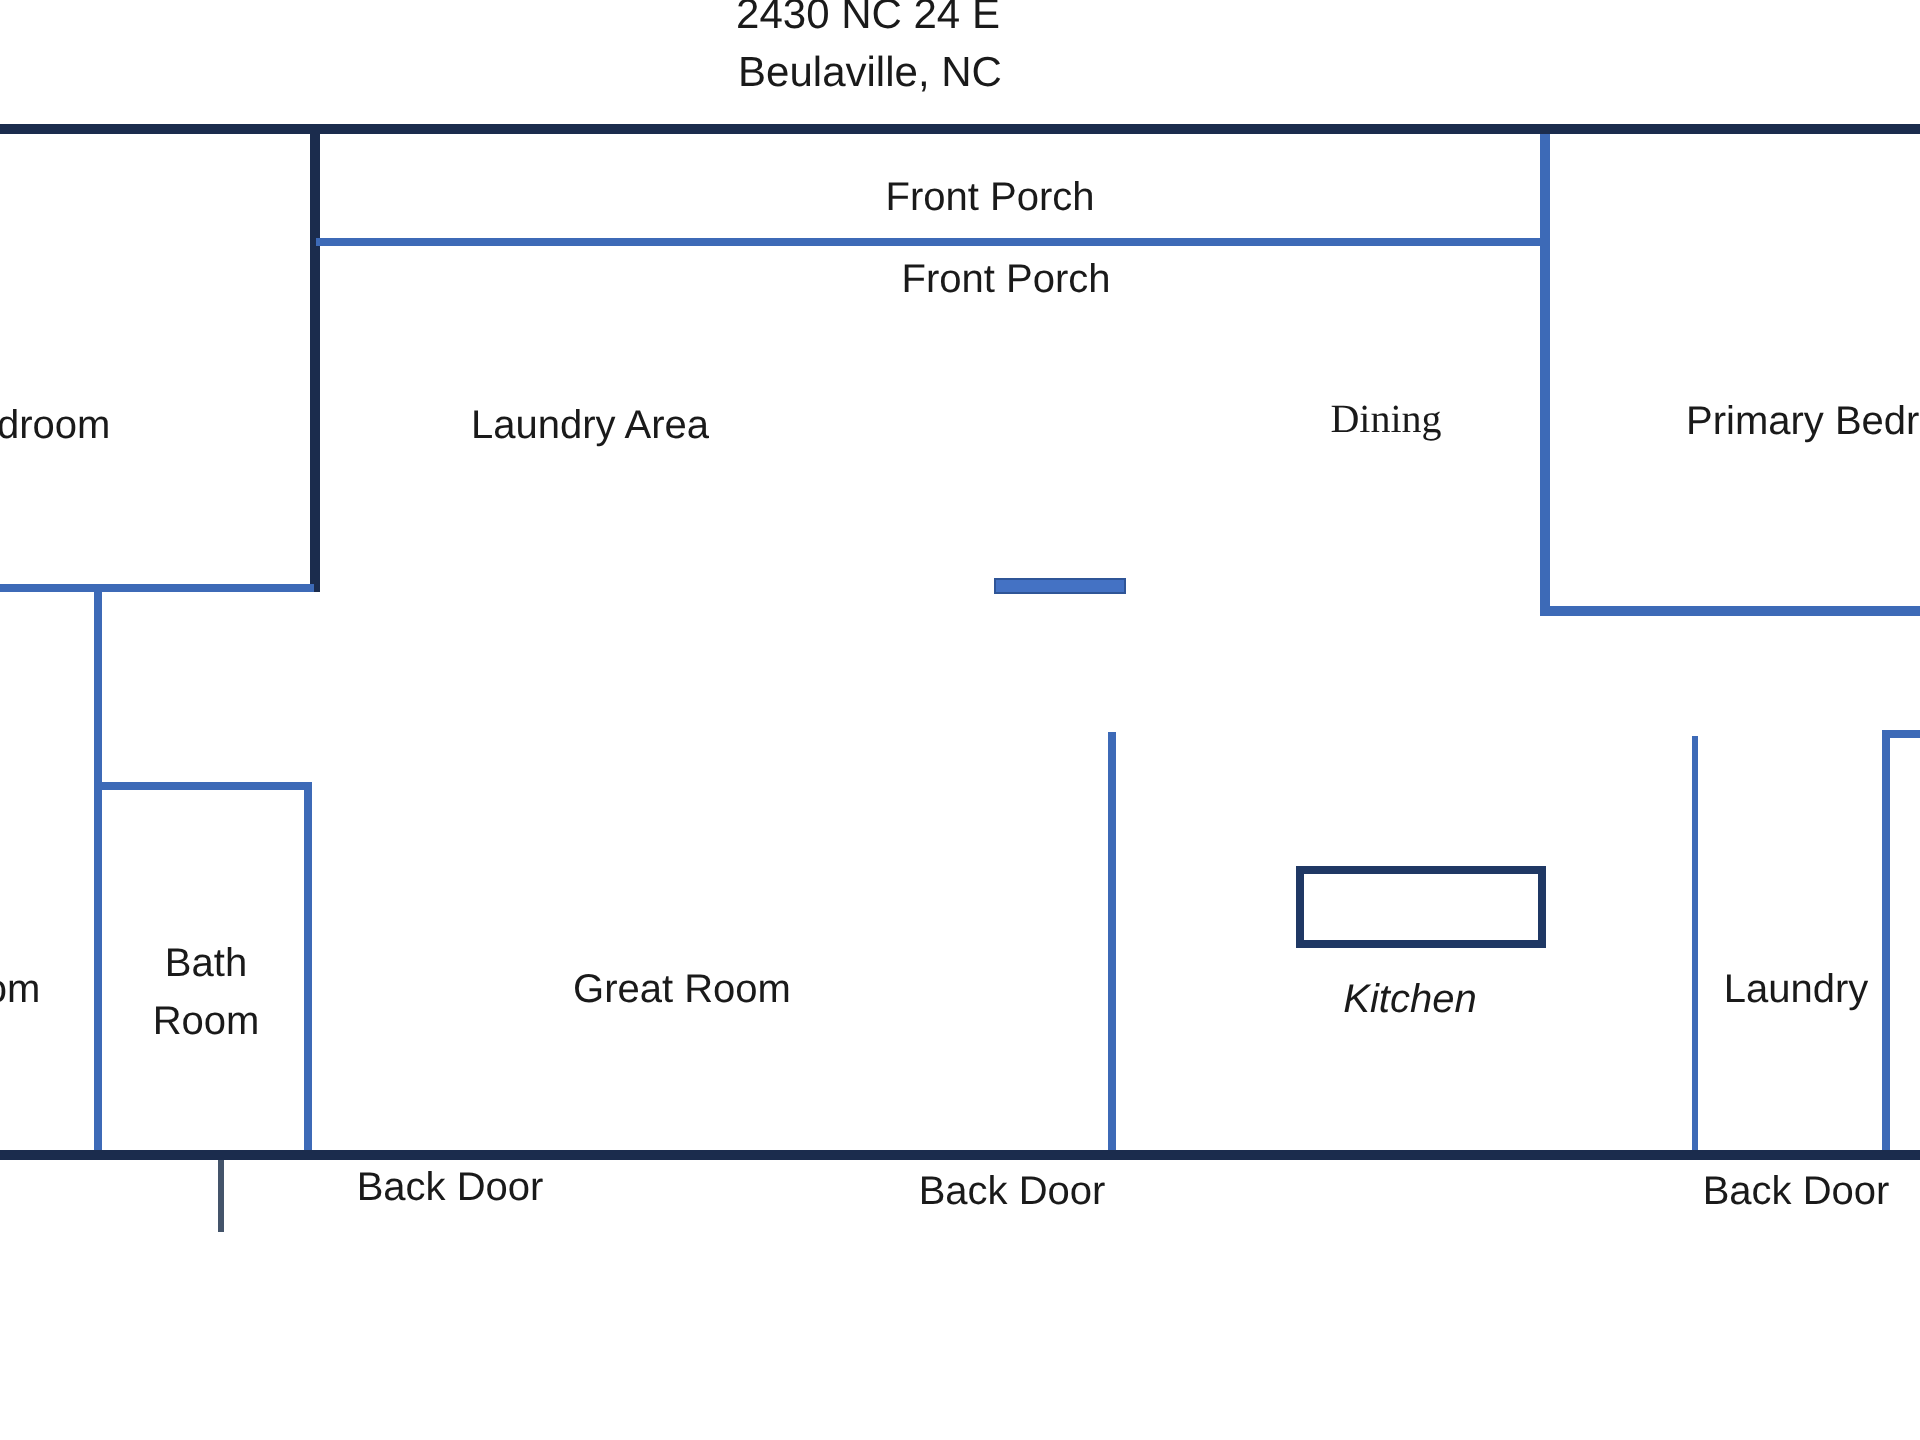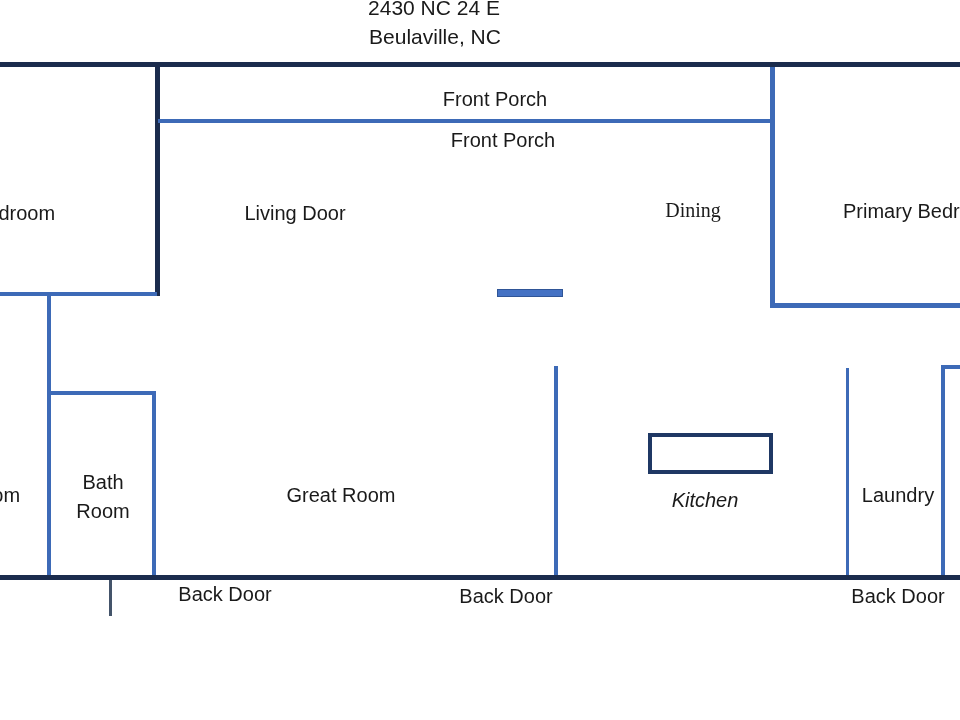--- a/index.html
+++ b/index.html
@@ -71,21 +71,21 @@
   <div class="wall wall-blue" style="left:941px; top:365px; width:19px; height:4px;"></div>
 
   <div class="bar" style="left:497px; top:289px; width:66px; height:8px;"></div>
   <div class="island" style="left:648px; top:433px; width:125px; height:41px;"></div>
 
   <div class="wall deck-line" style="left:109px; top:580px; width:3px; height:140px;"></div>
 
   <div class="label centered" style="left:495px; top:86px;">Front Porch</div>
   <div class="label centered" style="left:503px; top:127px;">Front Porch</div>
   <div class="label" style="left:-26px; top:200px;">Bedroom</div>
-  <div class="label centered" style="left:295px; top:200px;">Living Door</div>
+  <div class="label centered" style="left:295px; top:200px;">Laundry Area</div>
   <div class="label centered" style="left:693px; top:197px;font-family:Liberation Serif, serif;">Dining</div>
   <div class="label" style="left:843px; top:198px;">Primary Bedroom</div>
   <div class="label" style="left:-61px; top:482px;">Bedroom</div>
   <div class="label centered" style="left:341px; top:482px;">Great Room</div>
   <div class="label wrap centered" style="left:103px; top:468px; width:70px;">Bath Room</div>
   <div class="label centered" style="left:705px; top:487px;font-style:italic;">Kitchen</div>
   <div class="label centered" style="left:898px; top:482px;">Laundry</div>
   <div class="label centered" style="left:225px; top:581px;">Back Door</div>
   <div class="label centered" style="left:506px; top:583px;">Back Door</div>
   <div class="label centered" style="left:898px; top:583px;">Back Door</div>

